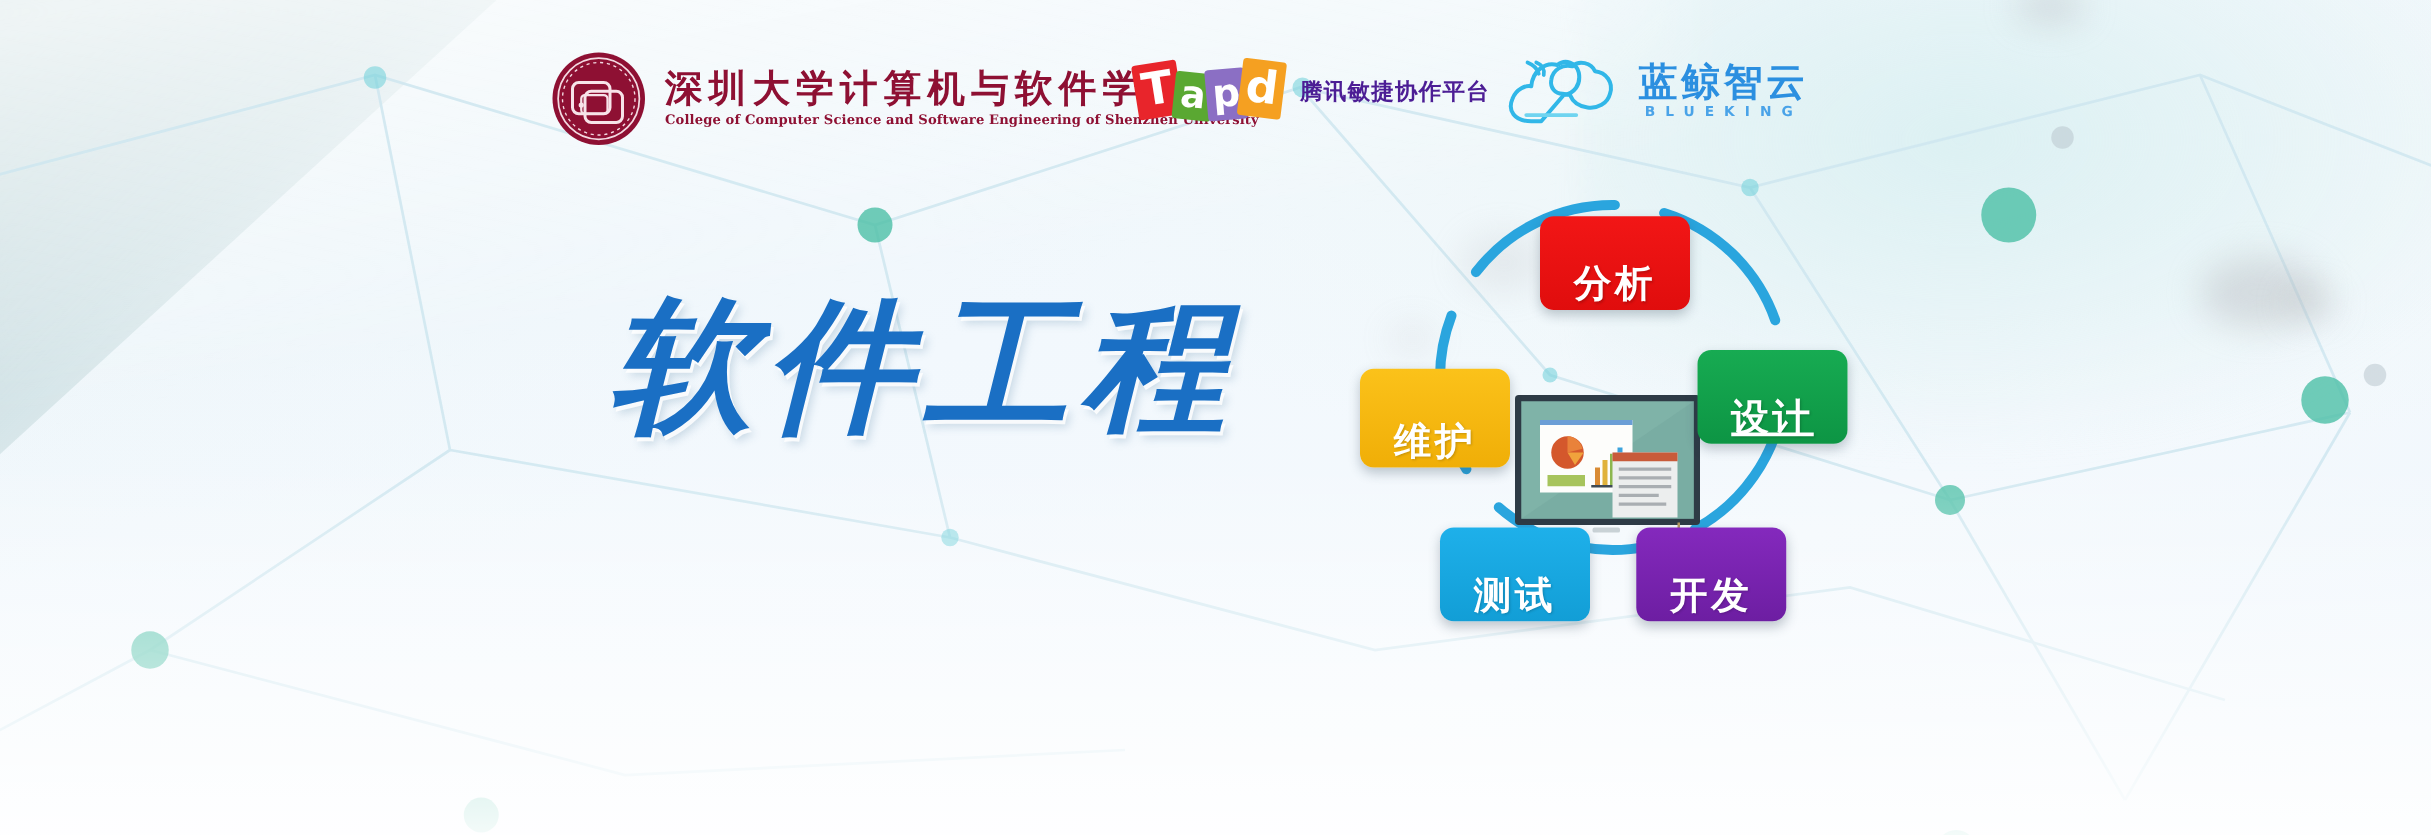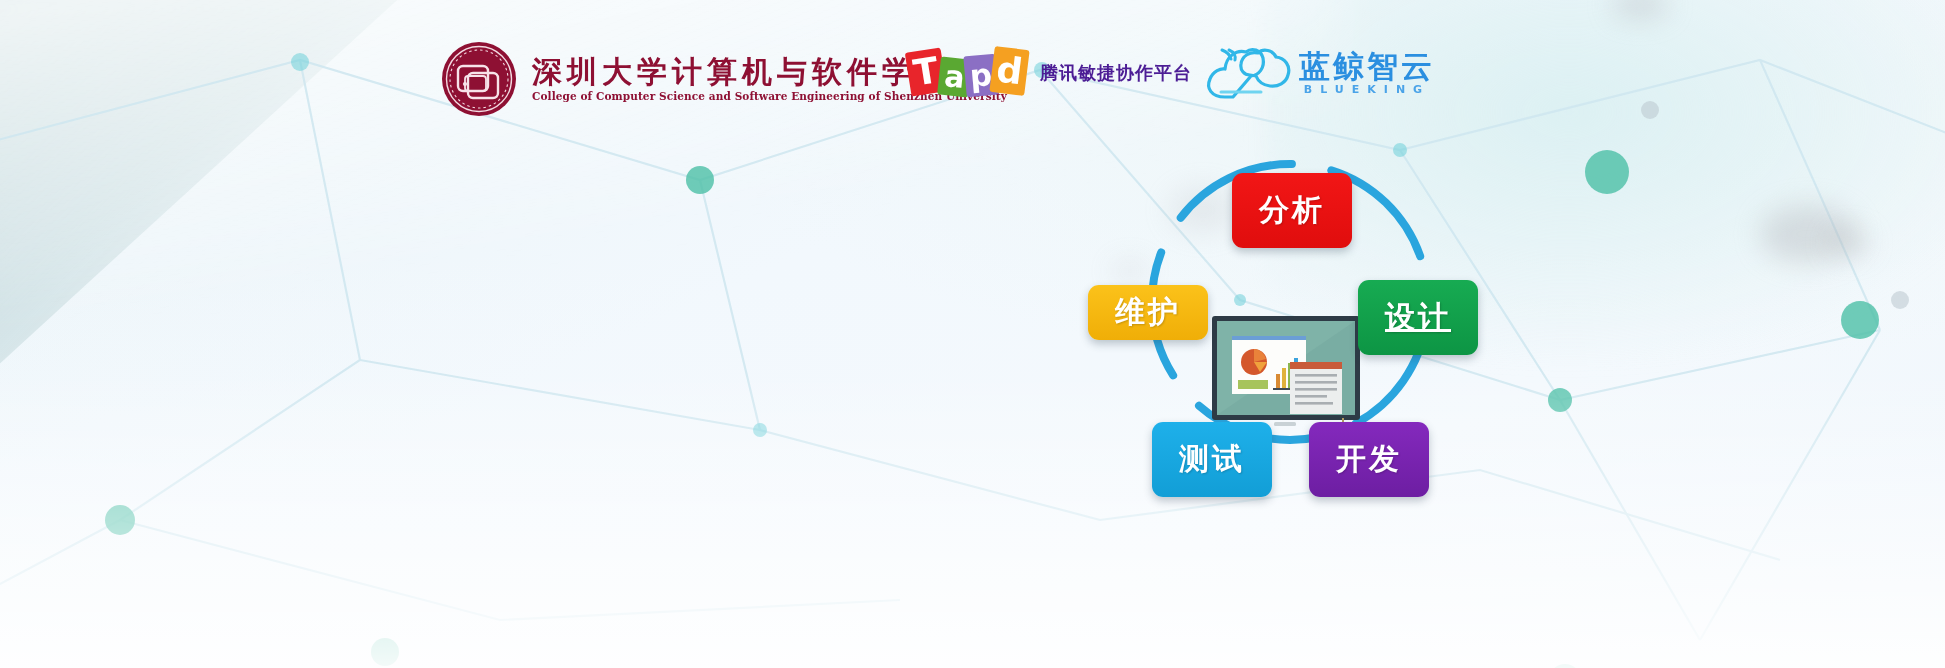--- a/index.html
+++ b/index.html
@@ -61,21 +61,21 @@
            font-family:"DejaVu Serif","Liberation Serif",serif; white-space:nowrap; }
 
   .tapd{ position:absolute; left:908px; top:28px; display:flex; align-items:center; gap:10px; }
   .tapd-mark{ position:relative; width:122px; height:54px; }
   .tl{ position:absolute; border-radius:3px; display:flex; align-items:center;
        justify-content:center; color:#fff; font-weight:bold; font-size:36px;
        font-family:"DejaVu Sans",sans-serif; line-height:1; }
   .tapd-cn{ font-size:18px; font-weight:bold; color:#4c1d95; letter-spacing:1px;
             white-space:nowrap; font-family:"DejaVu Sans",sans-serif; }
 
-  .bk{ position:absolute; left:1203px; top:22px; display:flex; align-items:center; gap:4px; }
+  .bk{ position:absolute; left:1203px; top:22px; display:flex; align-items:center; gap:16px; }
   .bk-txt{ display:flex; flex-direction:column; align-items:center; gap:1px; }
   .bk-cn{ font-size:31px; font-weight:bold; color:#2b8fe0; letter-spacing:3px;
           white-space:nowrap; line-height:1; font-family:"DejaVu Sans",sans-serif; }
   .bk-en{ font-size:11px; font-weight:bold; color:#4aa3e8; letter-spacing:8px;
           white-space:nowrap; font-family:"DejaVu Sans",sans-serif; }
 
   
   .headline{ position:absolute; left:487px; top:236px; }
   .h-main{
     font-size:116px; font-weight:bold; font-style:italic; color:#1a6fc4;
@@ -92,31 +92,31 @@
     text-shadow:1px 2px 4px rgba(130,160,185,.35);
     white-space:nowrap;
   }
 
   
   .diagram{ position:absolute; left:1060px; top:128px; width:460px; height:340px; }
   .ring{ position:absolute; inset:0; }
 
   .node{
     position:absolute; border-radius:11px; display:flex;
-    align-items:center; justify-content:center;
+    align-items:flex-end; justify-content:center;
     color:#fff; font-weight:bold; font-size:30px; letter-spacing:3px;
     font-family:"DejaVu Sans",sans-serif;
     box-shadow:0 4px 9px rgba(40,60,80,.28);
     text-shadow:1px 1px 2px rgba(0,0,0,.18);
   }
   .n-analysis { left:172px; top:45px;  width:120px; height:75px; }
   .n-design   { left:298px; top:152px; width:120px; height:75px;text-decoration:underline; }
   .n-dev      { left:249px; top:294px; width:120px; height:75px; }
   .n-test     { left:92px;  top:294px; width:120px; height:75px; }
-  .n-maintain { left:28px;  top:157px; width:120px; height:55px; }
+  .n-maintain { left:28px;  top:167px; width:120px; height:79px; }
 
   .monitor{ position:absolute; left:150px; top:186px; width:152px; height:120px; }
 
   
   .pt{ pointer-events:none; }
 </style>
 </head>
 <body>
 
 <div id="banner">
@@ -213,20 +213,21 @@
         </svg>
       </div>
       <div class="bk-txt">
         <div class="bk-cn">蓝鲸智云</div>
         <div class="bk-en">BLUEKING</div>
       </div>
     </div>
   </div>
 
   <div class="headline">
+    <div class="h-main">软件工程</div>
   </div>
 
   <div class="diagram">
 
     <svg class="ring pt" viewBox="0 0 460 340">
       <circle cx="230" cy="174" r="138" fill="none" stroke="#2aa5de" stroke-width="8" stroke-linecap="round" stroke-dasharray="128 40" stroke-dashoffset="-20"></circle>
     </svg>
 
     <div class="monitor">
       <svg viewBox="0 0 152 120" width="152" height="120">

